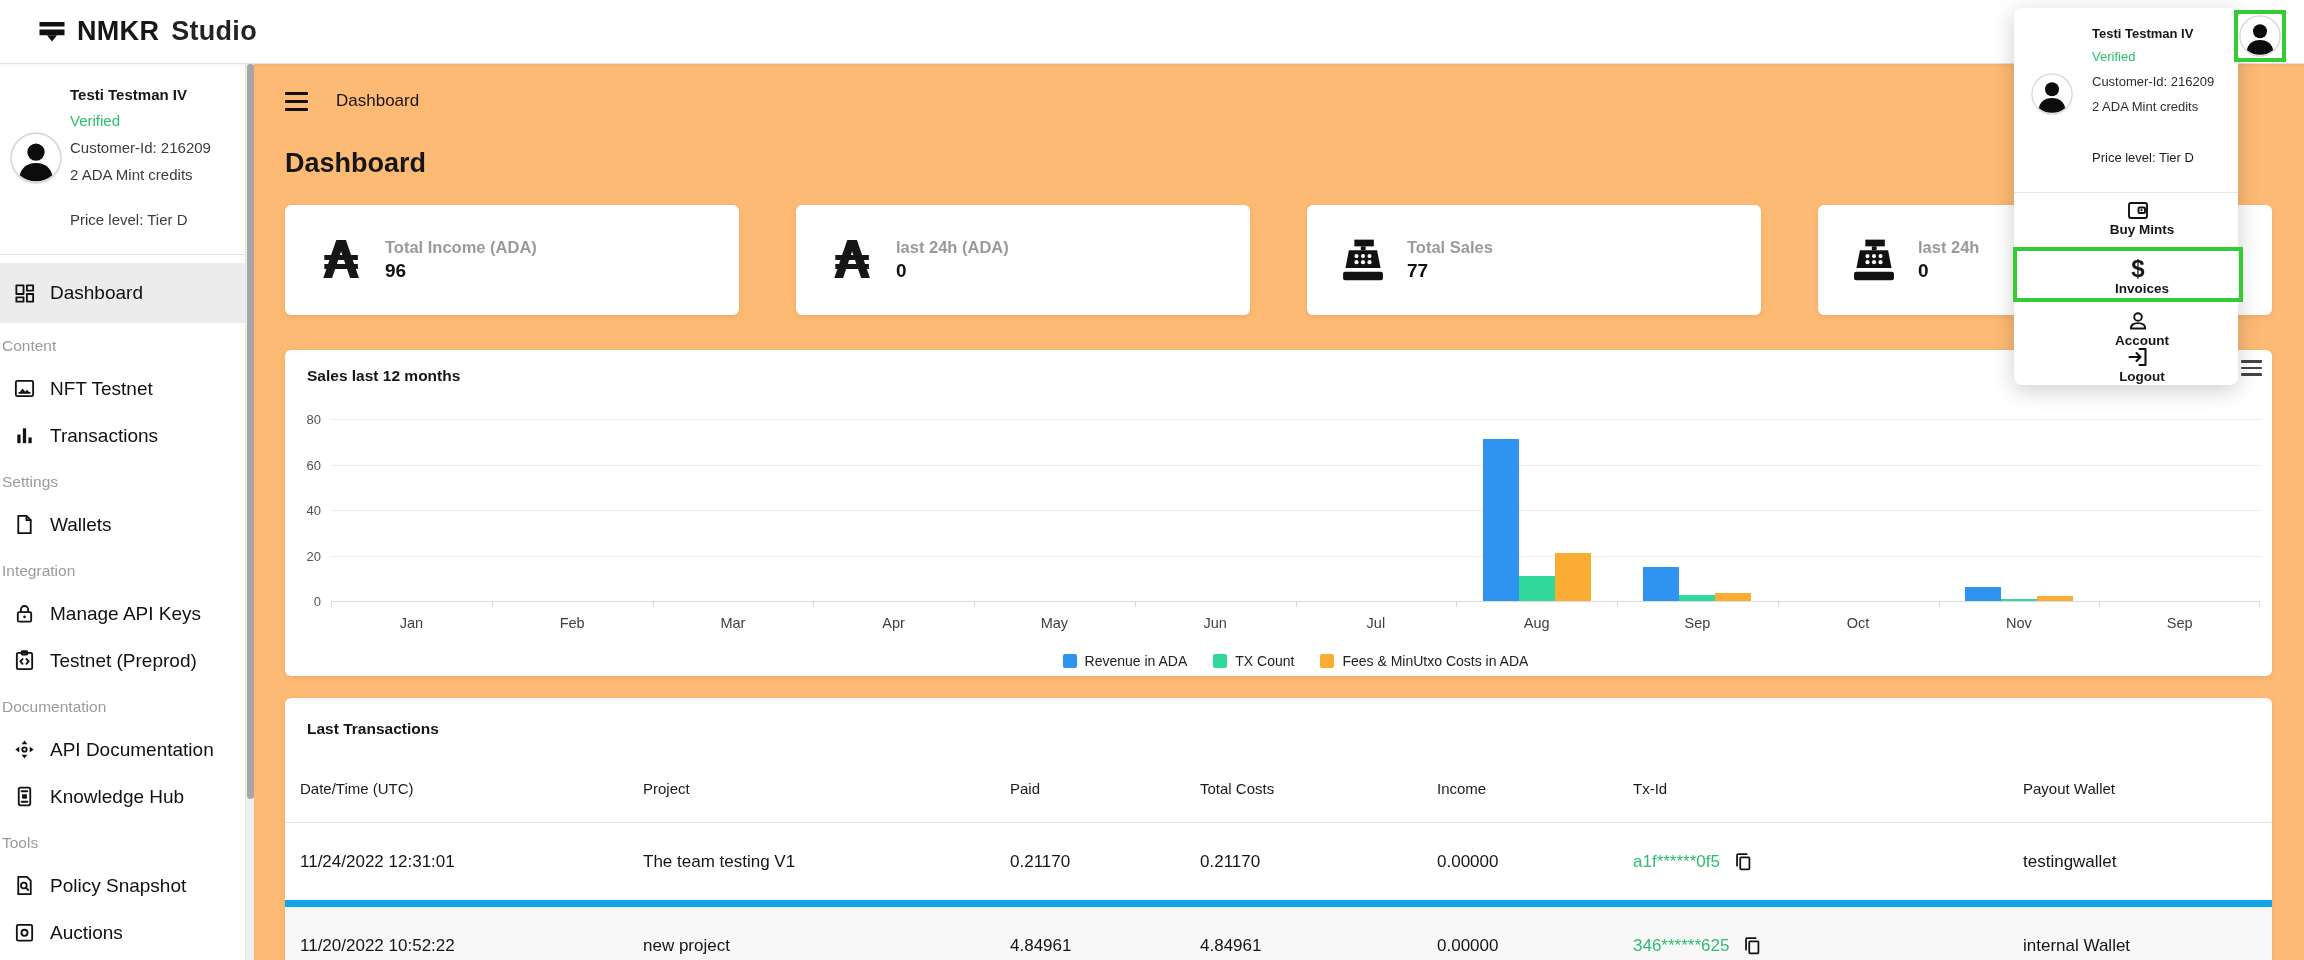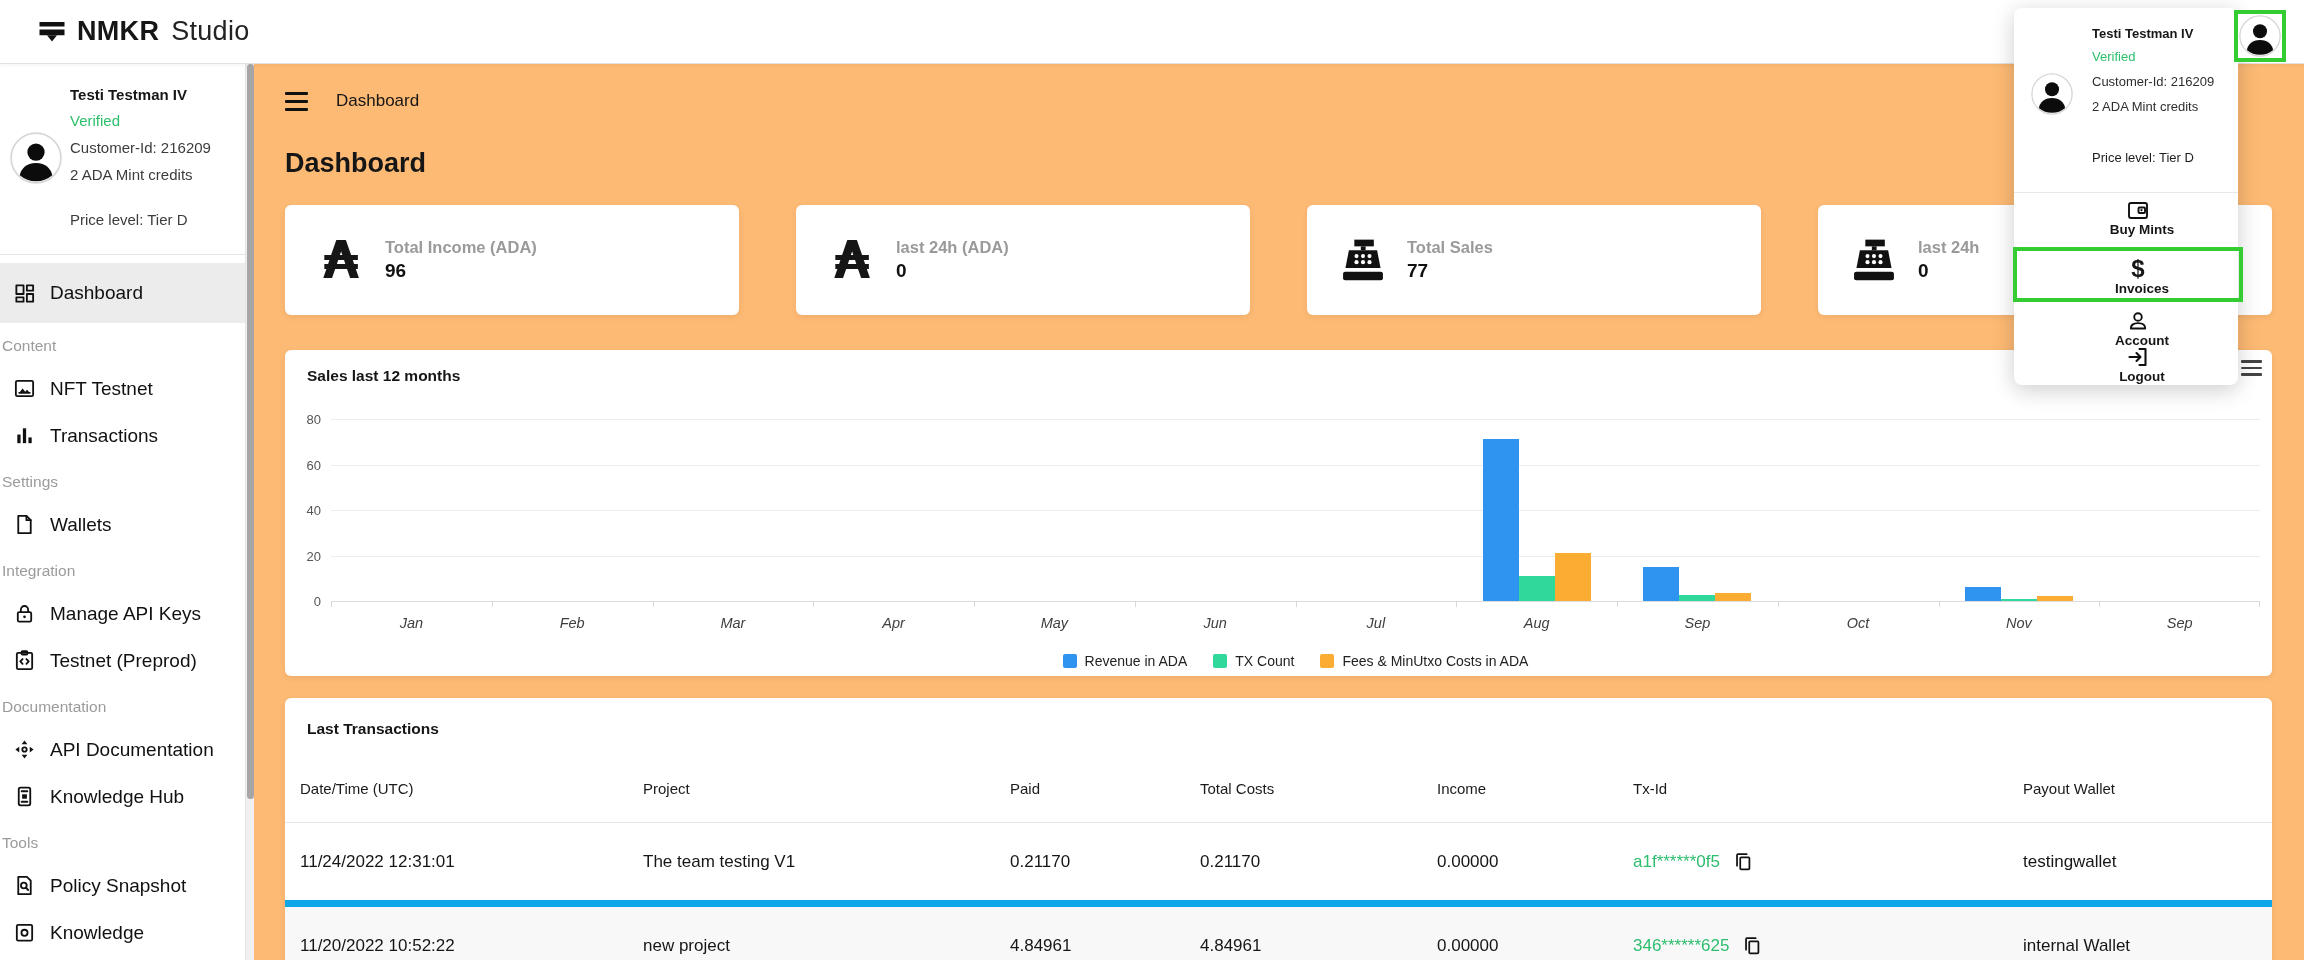--- a/index.html
+++ b/index.html
@@ -12,21 +12,21 @@
   }
   
   .topbar{
     position:absolute;top:0;left:0;width:100%;height:64px;background:#fff;
     border-bottom:1px solid #e2e2e2;box-shadow:0 1px 4px rgba(0,0,0,.06);
     display:flex;align-items:center;padding-left:37px;z-index:10;
   }
   .logo{display:flex;align-items:center;gap:10px;font-size:27px;letter-spacing:.3px;cursor:pointer;}
   .logo-icon svg{display:block;width:30px;height:30px;}
   .logo-bold{font-weight:800;}
-  .logo-light{font-weight:400;color:#232323;margin-left:2px;}
+  .logo-light{font-weight:700;color:#232323;margin-left:2px;}
   
   .sidebar{
     position:absolute;top:64px;left:0;width:245px;height:896px;background:#fff;z-index:5;
     overflow:hidden;
   }
   .sb-scrollbar{position:absolute;top:64px;left:245px;width:9px;height:896px;background:#f0f0f0;border-left:1px solid #e3e3e3;z-index:6;}
   .sb-thumb{position:absolute;top:0;left:1px;width:7px;height:82%;background:#a6a6a6;border-radius:4px;}
   .user-block{position:relative;padding:22px 0 0 70px;min-height:178px;}
   .user-block .avatar{position:absolute;left:10px;top:68px;}
   .avatar svg{display:block;}
@@ -62,21 +62,21 @@
   .stat-value{font-size:19px;font-weight:800;color:#111;margin-top:3px;}
   
   .chart-card{position:relative;margin-top:35px;height:326px;}
   .chart-title{position:absolute;top:17px;left:22px;font-size:15.5px;font-weight:700;}
   .plot{position:absolute;left:46px;right:12px;top:69px;height:182px;}
   .gridline{position:absolute;left:0;right:0;height:1px;background:#ececec;}
   .gridline.zero{background:#dcdcdc;}
   .ytick{position:absolute;right:calc(100% + 10px);transform:translateY(-50%);font-size:13px;color:#555;}
   .bar{position:absolute;bottom:0;}
   .xtick{position:absolute;top:100%;width:1px;height:6px;background:#d8d8d8;}
-  .month{position:absolute;top:calc(100% + 14px);text-align:center;font-size:14.5px;color:#3f3f3f;font-style:italic;}
+  .month{position:absolute;top:calc(100% + 14px);text-align:center;font-size:14.5px;color:#3f3f3f;}
   .legend{position:absolute;top:calc(100% + 40px);left:0;right:0;display:flex;justify-content:center;gap:26px;}
   .legend-item{display:flex;align-items:center;gap:8px;font-size:14px;color:#222;margin-top:12px;}
   .legend-swatch{width:14px;height:14px;border-radius:2px;}
   
   .table-card{margin-top:22px;height:400px;overflow:hidden;}
   .table-title{padding:22px 0 0 22px;font-size:15.5px;font-weight:700;height:56px;}
   .tx-grid{display:grid;grid-template-columns:343px 367px 190px 237px 196px 390px 1fr;align-items:center;padding-left:15px;}
   .tx-head{height:69px;border-bottom:1px solid #e6e6e6;font-size:15px;color:#1b1b1b;}
   .tx-row{height:84px;font-size:17px;border-bottom:7px solid #0ea5e9;}
   .tx-row:nth-child(odd){background:#f8f8f8;}
@@ -241,21 +241,21 @@
           </span>
           <span class="lbl">Policy Snapshot</span>
         </div>
         <div class="sb-item">
           <span class="ic">
             <svg viewBox="0 0 24 24" fill="none" stroke="#111" stroke-width="1.9" stroke-linecap="round" stroke-linejoin="round">
               <rect x="4" y="4" width="16" height="16.5" rx="1.5"></rect>
               <circle cx="12" cy="12.3" r="3.2"></circle>
             </svg>
           </span>
-          <span class="lbl">Knowledge</span>
+          <span class="lbl">Auctions</span>
         </div>
       </nav>
   </aside>
   <div class="sb-scrollbar">
       <div class="sb-thumb"></div>
     </div>
 
   <main>
     <div class="crumb-row">
       <span class="hamburger">

